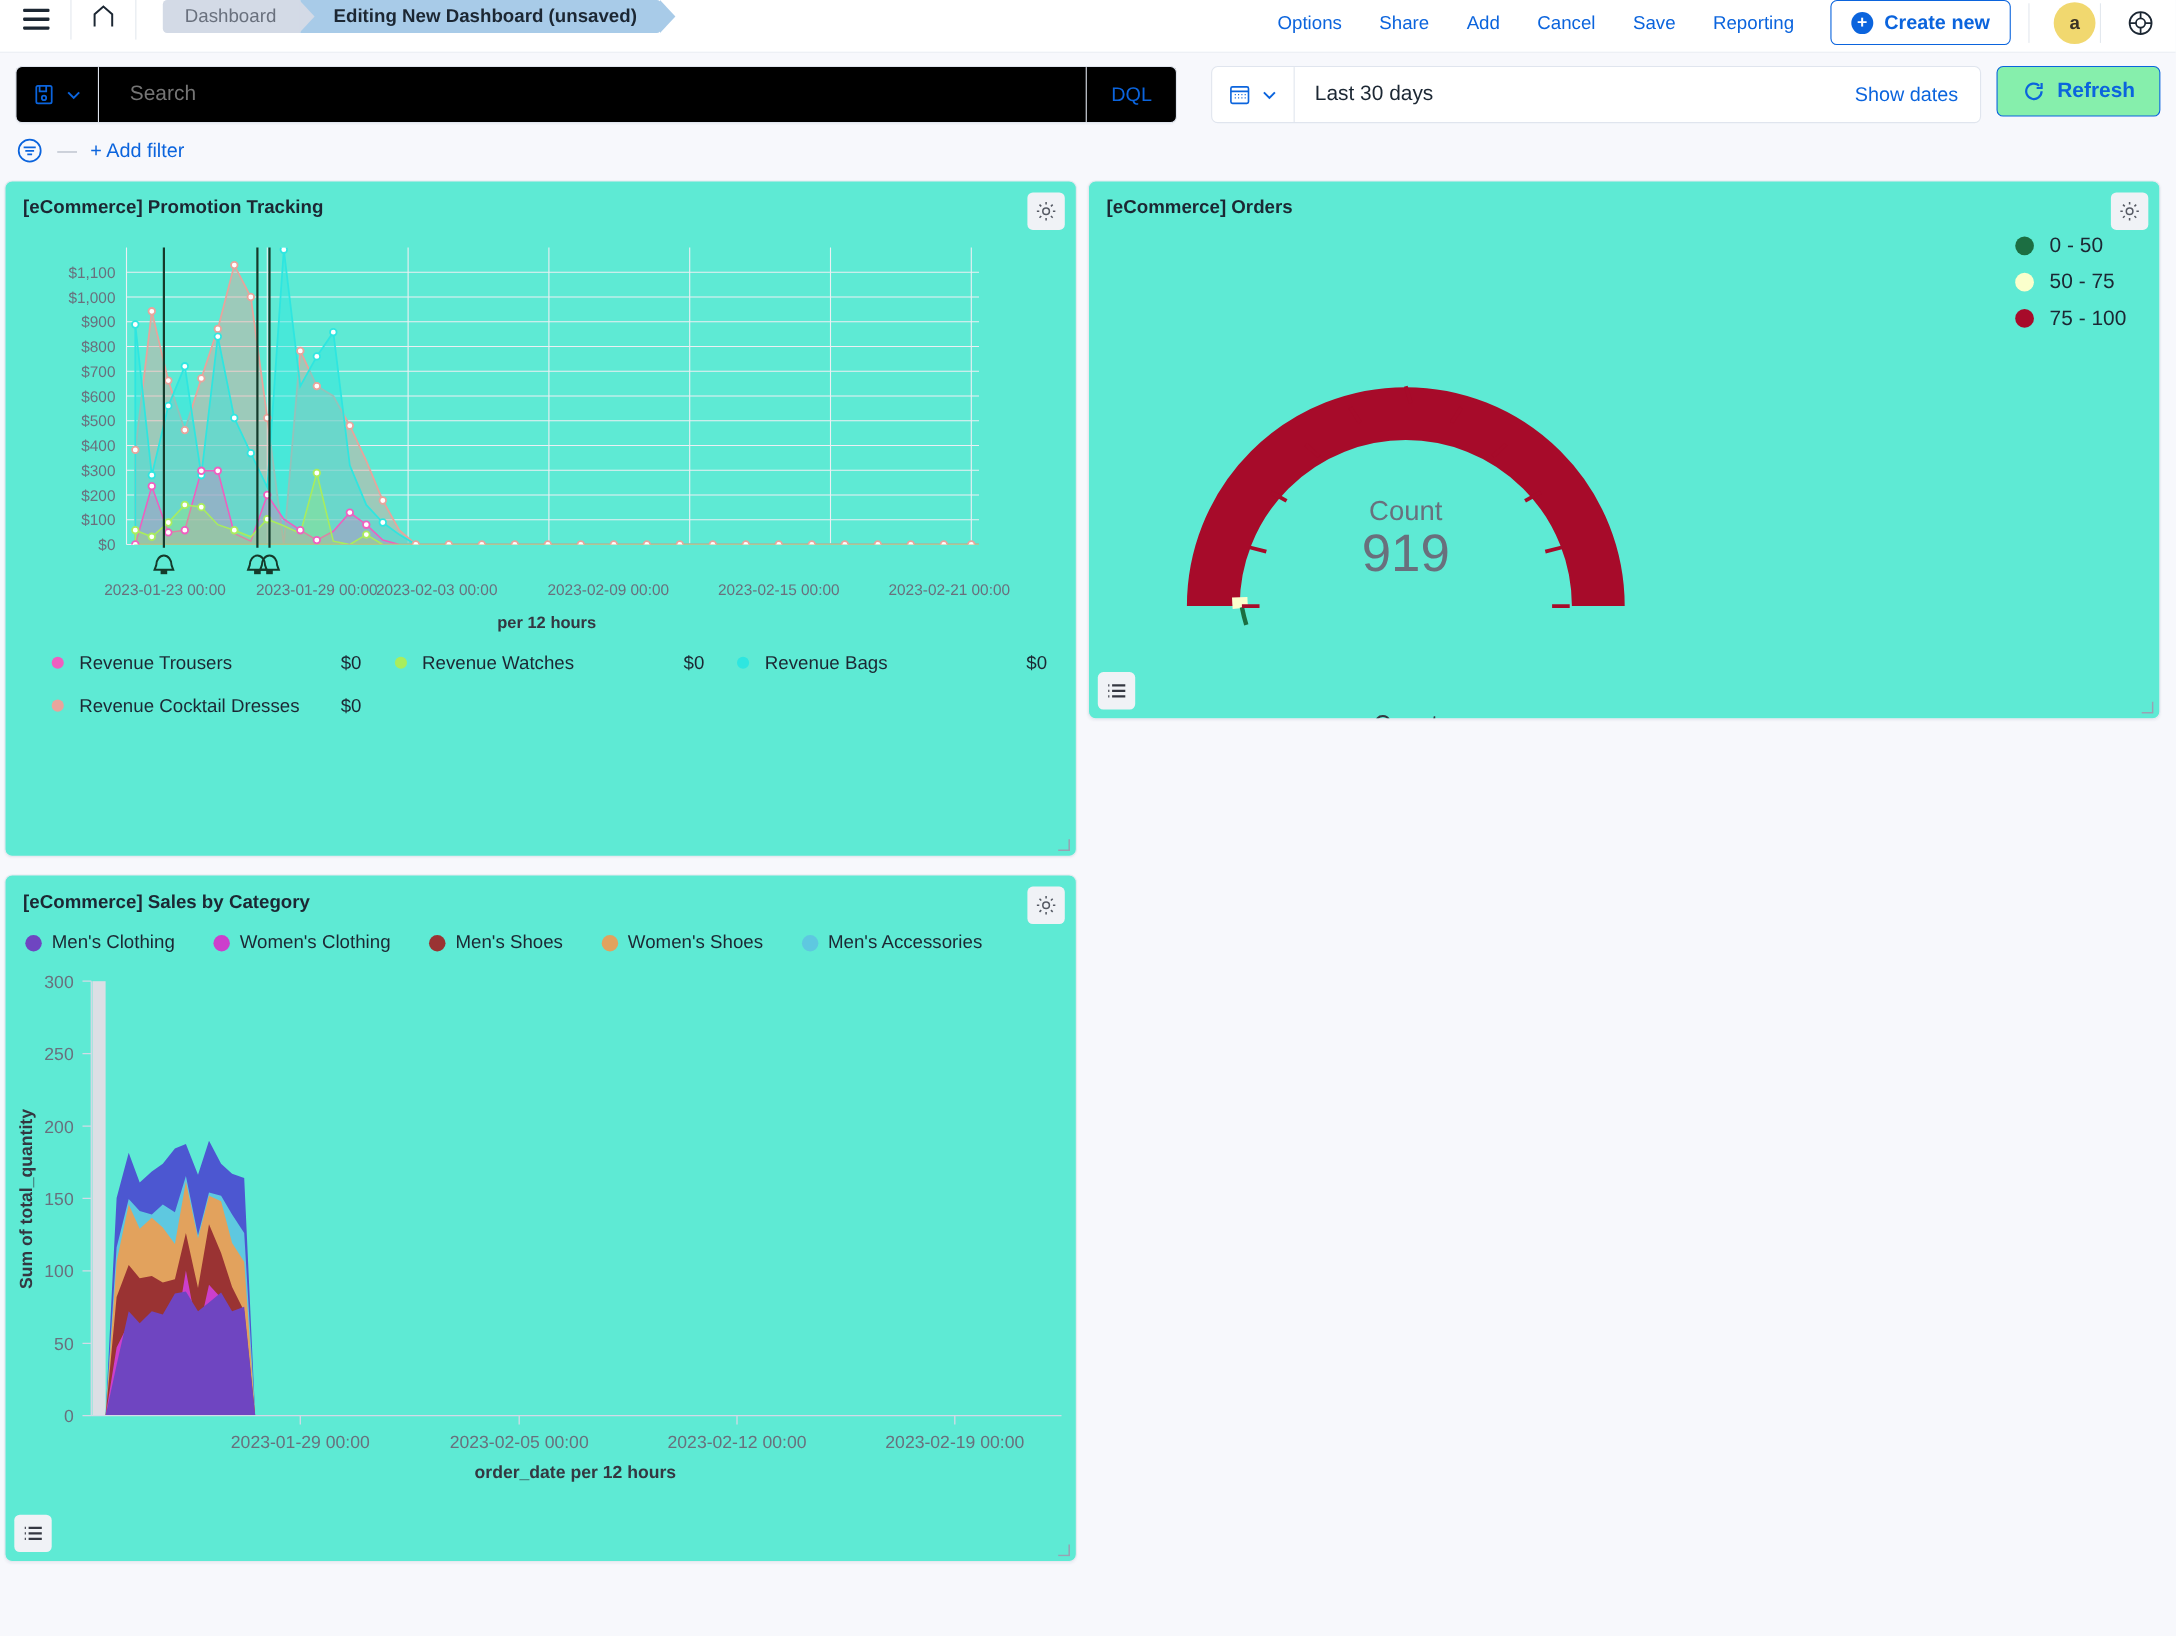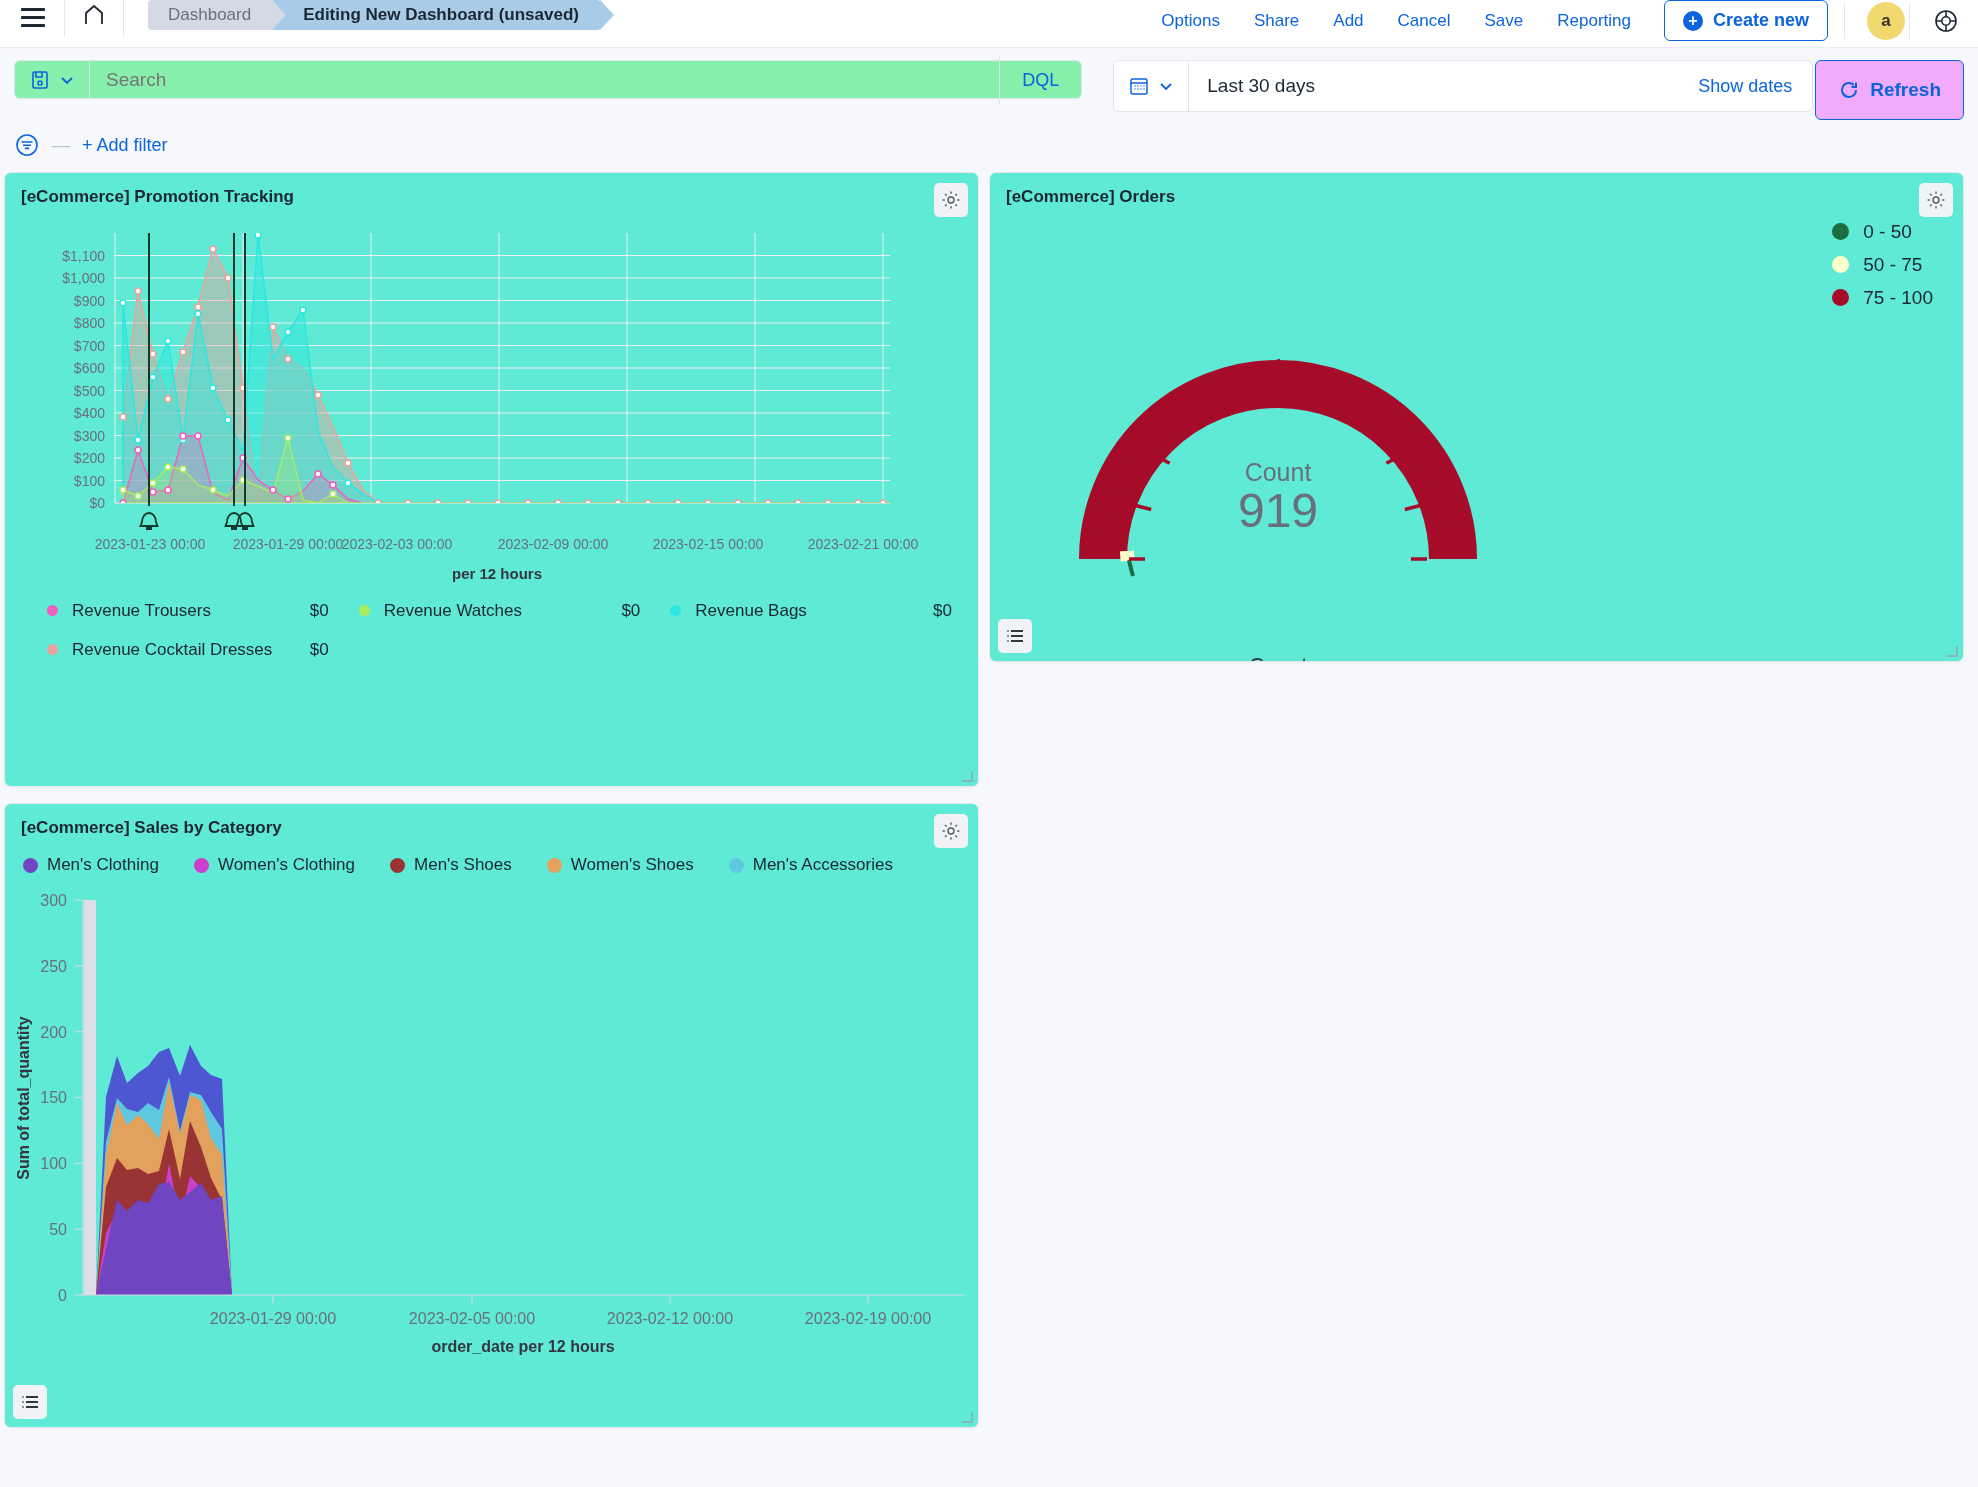--- a/index.html
+++ b/index.html
@@ -75,44 +75,45 @@
   .help-icon { margin-left:18px; width:28px;height:28px; cursor:pointer; display:flex;align-items:center;justify-content:center;}
 
   
   .querybar {
     padding: 12px 14px 0 14px;
     display:flex; align-items:flex-start; gap:0;
   }
   .search-wrap {
     flex: 1 1 auto;
     display:flex; align-items:center;
-    background:#86efac; border:1px solid #e0e5ee; border-radius:6px;
-    height: 39px;
+    background:#000000; border:1px solid #e0e5ee; border-radius:6px;
+    height: 52px;
     box-shadow: 0 1px 1px rgba(0,0,0,0.02);
+    gap: 12px;
   }
   .saved-q-btn { display:flex; align-items:center; gap:8px; padding:0 14px 0 14px; height:100%;
      border-right:1px solid #e0e5ee; cursor:pointer;}
   .search-input {
     flex:1; border:none; background:transparent; outline:none;
     font-size:19px; color:#6b7280; padding: 0 16px;
     font-family: "Liberation Sans", sans-serif;
   }
   .dql-badge { color:#0b64dd; font-size:18px; padding: 0 22px; border-left:1px solid #e0e5ee; line-height:50px; cursor:pointer;}
   .date-wrap {
     display:flex; align-items:center;
     background:#fff; border:1px solid #e0e5ee; border-radius:6px;
     height:52px; margin-left: 31px; width: 700px;
   }
   .cal-btn { display:flex; align-items:center; gap:8px; padding:0 14px; height:100%; border-right:1px solid #e0e5ee; cursor:pointer;}
   .date-text { font-size:19px; color:#1c2733; padding:0 18px; flex:1; }
   .show-dates { color:#0b64dd; font-size:18px; padding-right:20px; cursor:pointer;}
   .refresh-btn {
     display:flex;align-items:center;gap:10px;
-    margin-left:2px; height:60px; padding:0 22px;
-    border:1px solid #0b64dd; border-radius:6px; background:#f0abfc;
+    margin-left:14px; height:46px; padding:0 22px;
+    border:1px solid #0b64dd; border-radius:6px; background:#86efac;
     color:#0b64dd; font-size:19px; font-weight:700; cursor:pointer; white-space:nowrap;
   }
 
   
   .filterbar { display:flex; align-items:center; gap:12px; padding: 12px 14px 10px 14px; }
   .filter-dash { color:#b9c0cc; font-size:18px; }
   .add-filter { color:#0b64dd; font-size:18px; cursor:pointer; }
 
   
   .grid {

